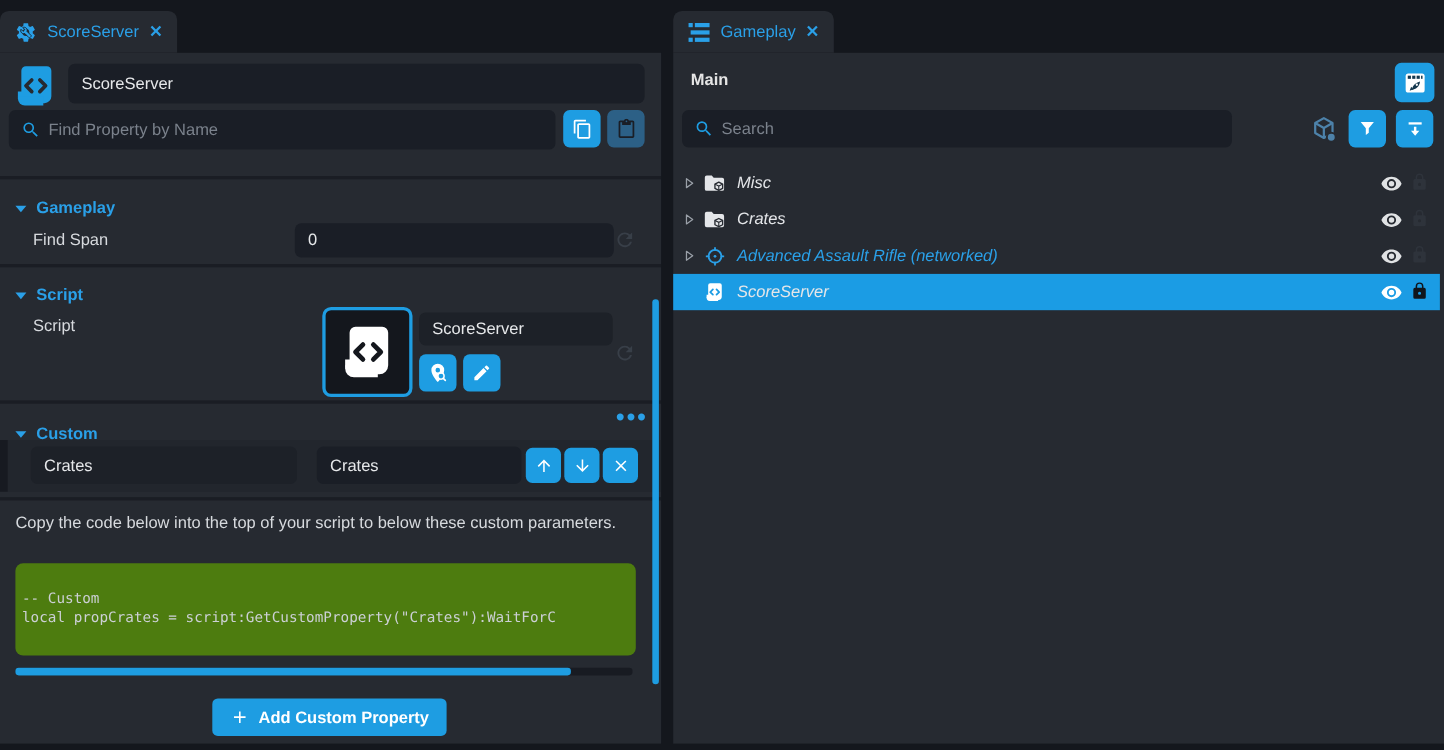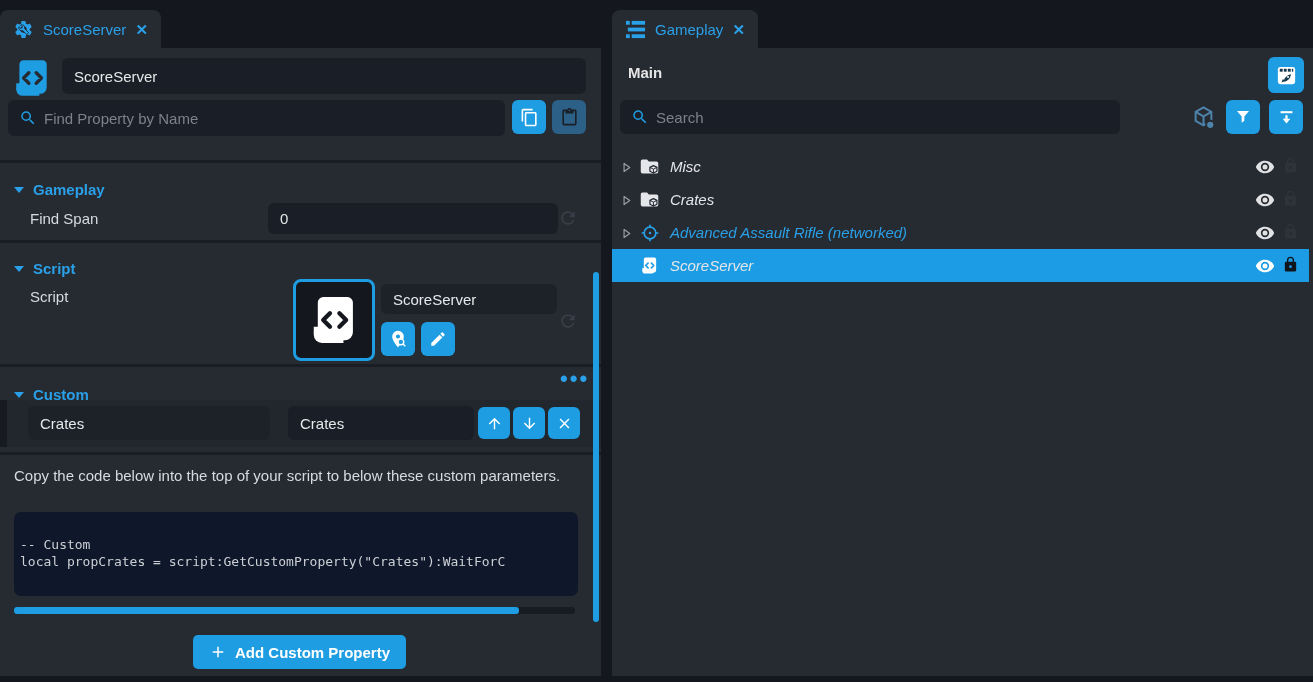--- a/index.html
+++ b/index.html
@@ -38,21 +38,21 @@
   .checkbox { position:absolute; left:258px; top:8px; width:22px; height:22px; background:#1d2128;
               border:1px solid #2c313a; border-radius:5px; }
 
   .thumb { position:absolute; left:293px; top:231px; width:82px; height:82px; background:#14171d;
            border:3px solid #1e9de2; border-radius:8px; display:flex; align-items:center; justify-content:center; }
 
   .custom-row { position:absolute; left:0; top:352px; width:601px; height:47px; background:#22262d; }
   .custom-row .edge { position:absolute; left:0; top:0; width:7px; height:47px; background:#171a21; }
 
   .helptext { position:absolute; left:14px; top:418px; width:556px; color:#d7dade; font-size:15px; line-height:20px; }
-  .codeblock { position:absolute; left:14px; top:464px; width:564px; height:84px; background:#0f172a;
+  .codeblock { position:absolute; left:14px; top:464px; width:564px; height:84px; background:#4d7c0f;
                border-radius:7px; padding:24px 0 0 6px; overflow:hidden; }
   .codeline { font-family:"DejaVu Sans Mono", monospace; font-size:13px; color:#ccd0d5; line-height:17px; white-space:pre; }
 
   .hscroll-track { position:absolute; left:14px; top:559px; width:561px; height:7px; background:#181b22; border-radius:3px; }
   .hscroll-thumb { position:absolute; left:0; top:0; width:505px; height:7px; background:#1e9de2; border-radius:3px; }
   .vscroll { position:absolute; left:593px; top:224px; width:6px; height:350px; background:#1e9de2; border-radius:3px; }
 
   .add-btn { position:absolute; left:193px; top:587px; width:213px; height:34px; background:#1e9de2;
              border:none; border-radius:5px; color:#fff; font-size:15px; font-weight:bold;
              display:flex; align-items:center; justify-content:center; gap:8px; cursor:pointer;

